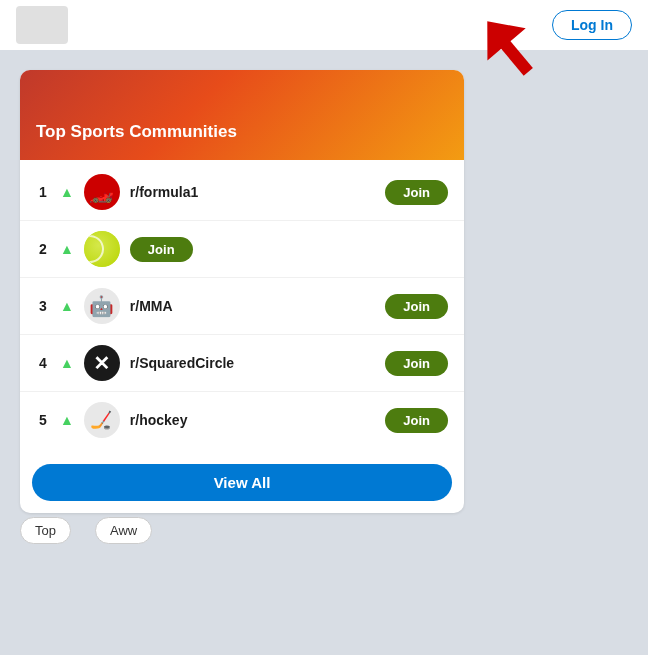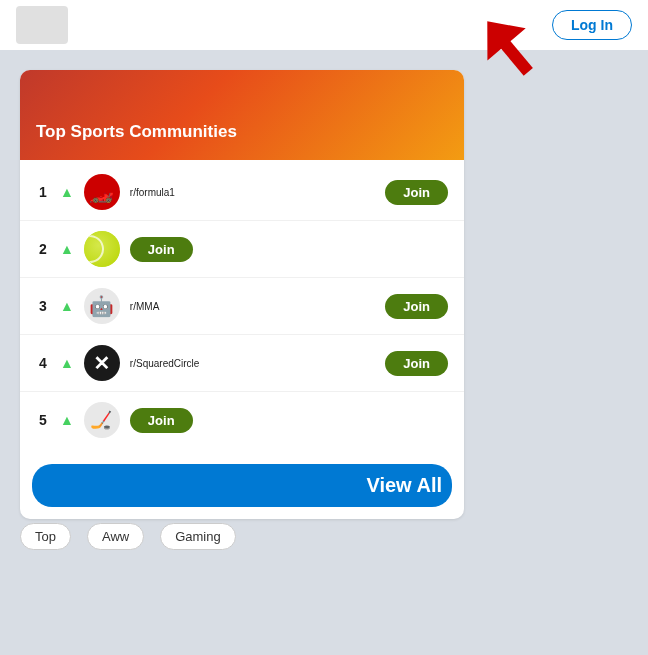--- a/index.html
+++ b/index.html
@@ -120,22 +120,22 @@
       height: 36px;
       border-radius: 50%;
       display: flex;
       align-items: center;
       justify-content: center;
       font-size: 18px;
       overflow: hidden;
       flex-shrink: 0;
     }
     .community-name {
-      font-size: 10px;
-      font-weight: 400;
+      font-size: 14px;
+      font-weight: 700;
       color: #1c1c1c;
       flex: 1;
     }
     .btn-join {
       background: #4d7c0f;
       color: #fff;
       border: none;
       border-radius: 20px;
       padding: 5px 18px;
       font-size: 13px;
@@ -163,30 +163,30 @@
     
     .btn-view-all {
       display: block;
       width: calc(100% - 24px);
       margin: 12px 12px;
       background: #0079d3;
       color: #fff;
       border: none;
       border-radius: 20px;
       padding: 10px;
-      font-size: 20px;
-      font-weight: 700;
-      cursor: pointer;
-      text-align: right;
+      font-size: 15px;
+      font-weight: 700;
+      cursor: pointer;
+      text-align: center;
     }
 
     
     .filter-tabs {
       display: flex;
-      gap: 16px;
+      gap: 24px;
       padding: 4px 0 16px 0;
       flex-wrap: wrap;
     }
     .filter-tab {
       border: 1px solid #ccc;
       background: #fff;
       color: #333;
       border-radius: 20px;
       padding: 5px 14px;
       font-size: 13px;
@@ -288,28 +288,28 @@
         <span class="community-name">r/SquaredCircle</span>
         <button class="btn-join">Join</button>
       </div>
 
       <div class="widget-row">
         <span class="rank">5</span>
         <span class="upvote-icon">▲</span>
         <div class="community-avatar avatar-hockey">
           <span style="font-size:18px;">🏒</span>
         </div>
+        <span class="community-name">r/hockey</span>
         <button class="btn-join">Join</button>
       </div>
 
     </div>
 
     <button class="btn-view-all">View All</button>
 
   </div>
 
   <div class="filter-tabs">
     <button class="filter-tab">Top</button>
     <button class="filter-tab">Aww</button>
-    <button class="filter-tab">Gaming</button>
   </div>
 
 </div>
 
 </body></html>

